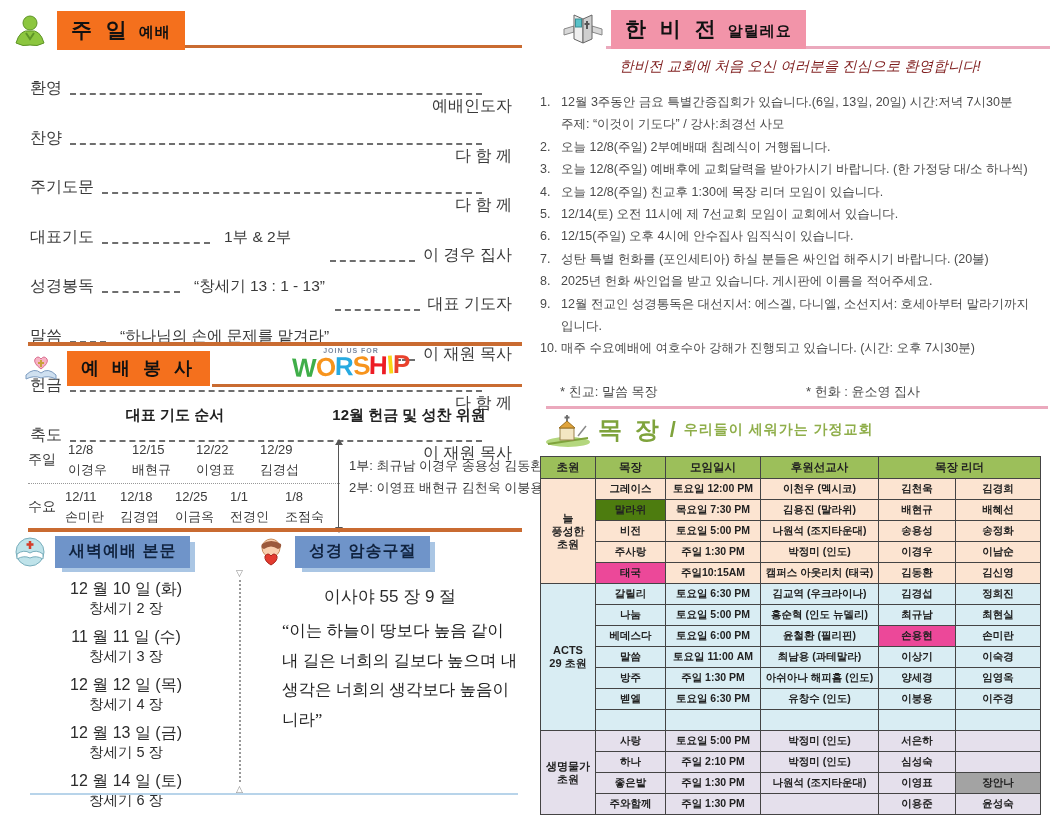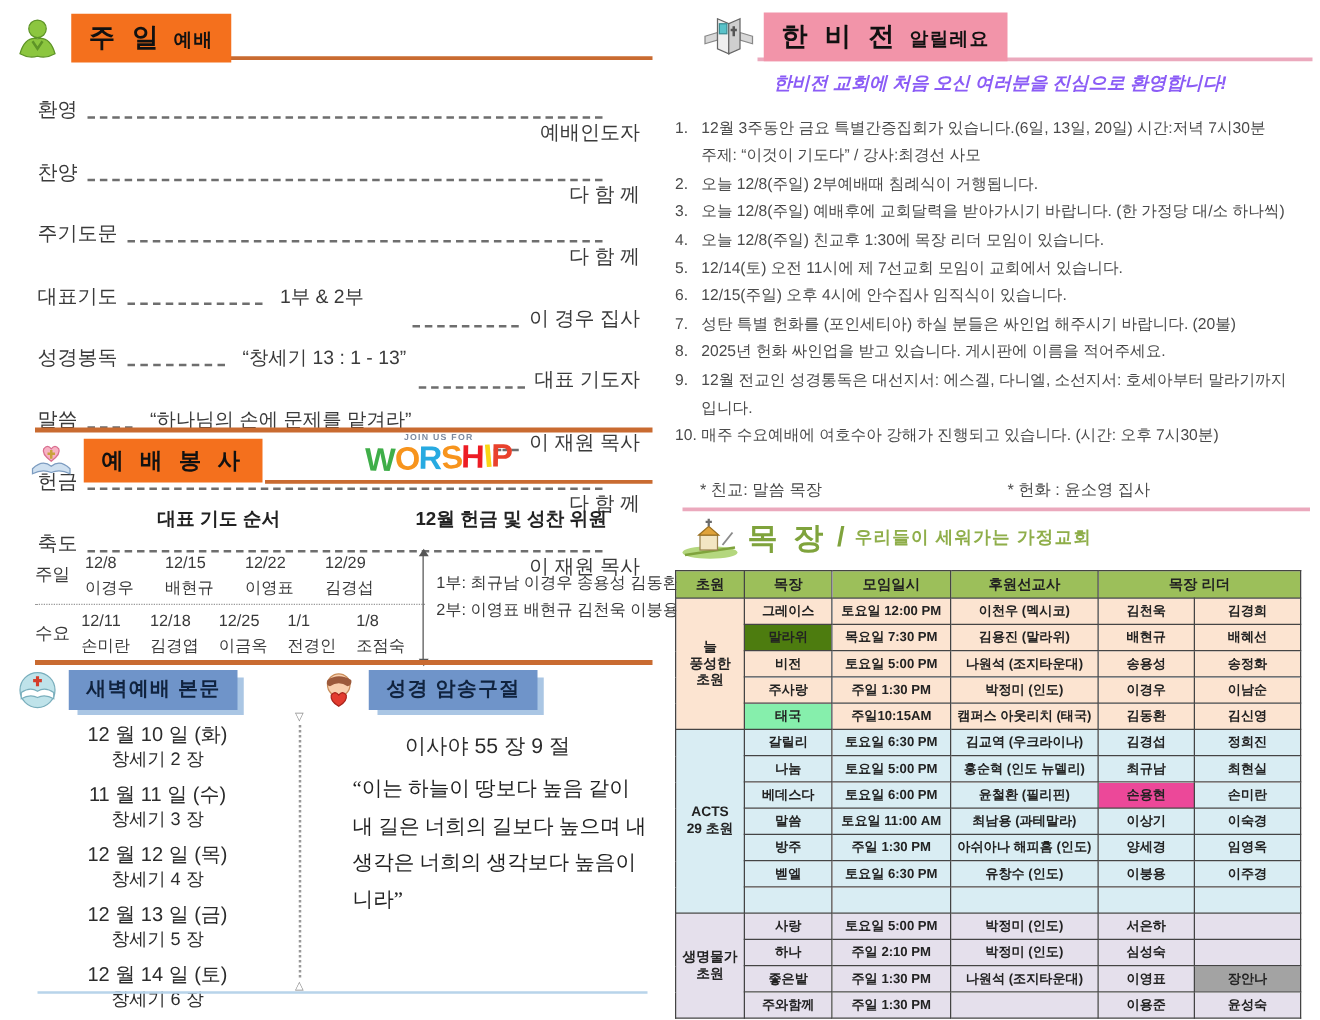--- a/index.html
+++ b/index.html
@@ -63,21 +63,21 @@
   .d-date{font-size:16px;line-height:21px;color:#2c2c2c;}
   .d-pass{font-size:14.5px;line-height:19px;color:#2c2c2c;}
   #vdots{position:absolute;left:239px;top:580px;height:202px;border-left:2px dotted #999;}
   .vd-arrow{position:absolute;left:-5px;font-size:9px;color:#888;}
   .vd-arrow.top{top:-12px;}
   .vd-arrow.bottom{bottom:-12px;}
   #mv-ref{position:absolute;left:272px;top:585px;width:236px;text-align:center;font-size:17px;color:#2c2c2c;}
   #mv-verse{position:absolute;left:282px;top:616px;width:236px;font-family:"Liberation Serif","DejaVu Serif",serif;font-size:16.5px;line-height:1.8;color:#222;}
 
   
-  #welcome{position:absolute;left:30px;right:14px;top:57px;text-align:center;font-size:14.5px;font-weight:bold;font-style:italic;color:#8b5cf6;}
+  #welcome{position:absolute;left:30px;right:14px;top:57px;text-align:center;font-size:14.5px;font-weight:normal;font-style:italic;color:#7f1d1d;}
   #ann-list{position:absolute;left:12px;right:6px;top:91px;}
   .ann-item{position:relative;padding-left:21px;color:#4a4a4a;}
   .ann-num{position:absolute;left:0;top:0;font-size:12.5px;line-height:22.4px;}
   .ann-line{font-size:12.5px;line-height:22.4px;white-space:nowrap;}
   #footnotes{position:absolute;left:0;right:0;top:383px;}
   .foot{position:absolute;font-size:13px;color:#4a4a4a;white-space:nowrap;}
   #foot-1{left:32px;} #foot-2{left:278px;}
   #mok-head{position:absolute;left:16px;top:412px;display:flex;align-items:center;gap:6px;}
   #mok-title{font-size:24px;font-weight:bold;letter-spacing:3px;color:#7fa33c;text-shadow:0 0 1px #fff;text-align:center;}
   #mok-slash{font-size:22px;font-weight:bold;color:#7fa33c;margin:0 2px;}
@@ -459,21 +459,21 @@
           <td style="background: rgb(252, 228, 209);">송정화</td>
         </tr>
         <tr>
           <td style="background: rgb(252, 228, 209);">주사랑</td>
           <td style="background: rgb(252, 228, 209);">주일 1:30 PM</td>
           <td style="background: rgb(252, 228, 209);">박정미 (인도)</td>
           <td style="background: rgb(252, 228, 209);">이경우</td>
           <td style="background: rgb(252, 228, 209);">이남순</td>
         </tr>
         <tr>
-          <td style="background: #86efac;">태국</td>
+          <td style="background: #ec4899;">태국</td>
           <td style="background: rgb(252, 228, 209);">주일10:15AM</td>
           <td style="background: rgb(252, 228, 209);">캠퍼스 아웃리치 (태국)</td>
           <td style="background: rgb(252, 228, 209);">김동환</td>
           <td style="background: rgb(252, 228, 209);">김신영</td>
         </tr>
         <tr style="border-top: 1.5px solid rgb(51, 51, 51);">
           <td class="grp" rowspan="7" style="background: rgb(217, 237, 243);">ACTS
 29 초원</td>
           <td style="background: rgb(217, 237, 243);">갈릴리</td>
           <td style="background: rgb(217, 237, 243);">토요일 6:30 PM</td>

